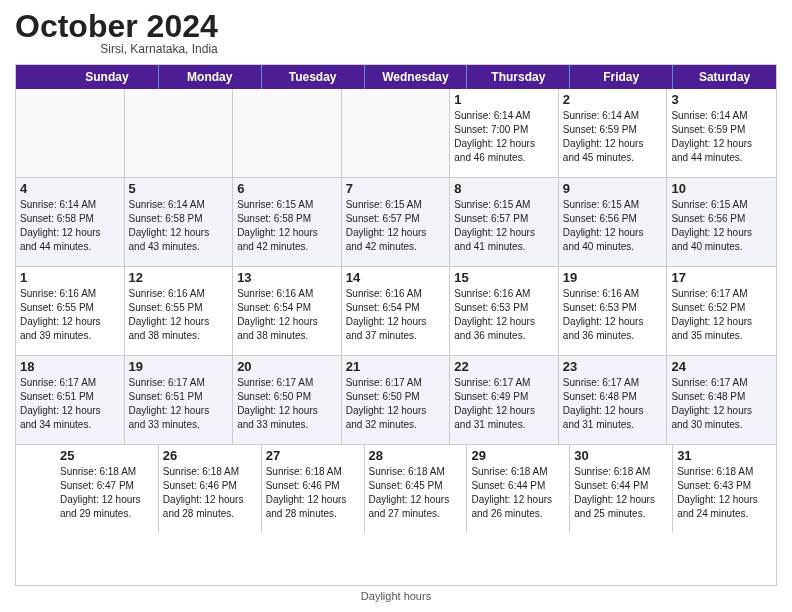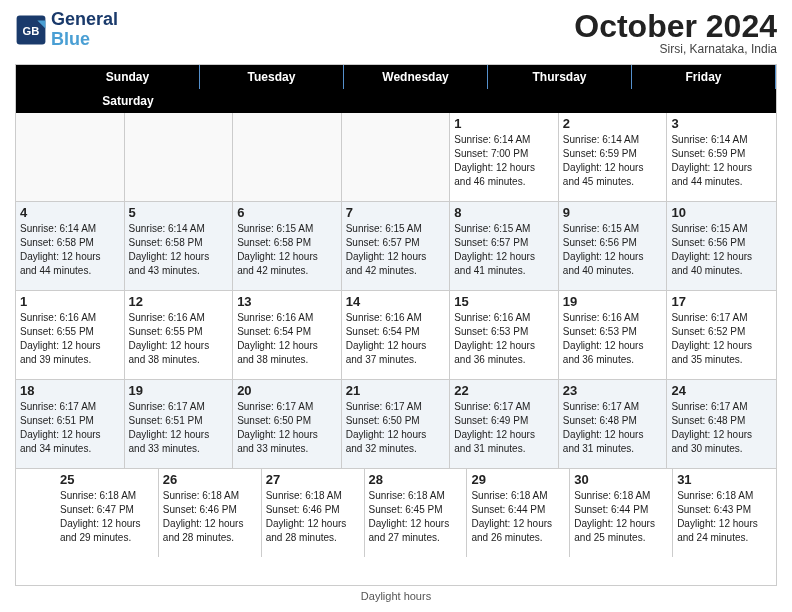--- a/index.html
+++ b/index.html
@@ -55,22 +55,22 @@
       font-weight: normal;
       color: #444;
     }
     .calendar {
       flex: 1;
       border: 1px solid #ccc;
       overflow: hidden;
     }
     .calendar-header {
       display: grid;
-      grid-template-columns: repeat(5, 1fr);
-      background: #000000;
+      grid-template-columns: repeat(7, 1fr);
+      background: #4c1d95;
       padding-left: 40px;
     }
     .calendar-header .day-name {
       color: #fff;
       font-size: 12px;
       font-weight: bold;
       text-align: center;
       padding: 5px 2px;
       border-right: 1px solid #5590cc;
     }
@@ -112,40 +112,30 @@
       color: #555;
       margin-top: 4px;
       text-align: center;
     }
   </style>
 </head>
 <body>
 
 <div class="page">
   <div class="header">
-    <div class="logo">
-      <svg class="logo-icon" viewBox="0 0 40 40">
-        <rect x="2" y="2" width="36" height="36" rx="4" fill="#1a3a6b"></rect>
-        <text x="20" y="26" text-anchor="middle" fill="white" font-size="14" font-weight="bold" font-family="Arial">GB</text>
-        <polygon points="28,8 38,8 38,18" fill="#4a9fd4"></polygon>
-      </svg>
-      <div class="logo-text">
-        <span>General</span>
-        <span style="color:#4a9fd4">Blue</span>
-      </div>
-    </div>
     <div class="title-section">
       <h1>October 2024</h1>
       <h2>Sirsi, Karnataka, India</h2>
     </div>
   </div>
 
   <div class="calendar">
     <div class="calendar-header">
     <div class="day-name">Sunday</div>
+        <div class="day-name">Monday</div>
         <div class="day-name">Tuesday</div>
         <div class="day-name">Wednesday</div>
         <div class="day-name">Thursday</div>
         <div class="day-name">Friday</div>
         <div class="day-name">Saturday</div>
       </div>
     <div class="calendar-body">
     <div class="calendar-row">
           <div class="calendar-cell empty"></div>
           <div class="calendar-cell empty"></div>

